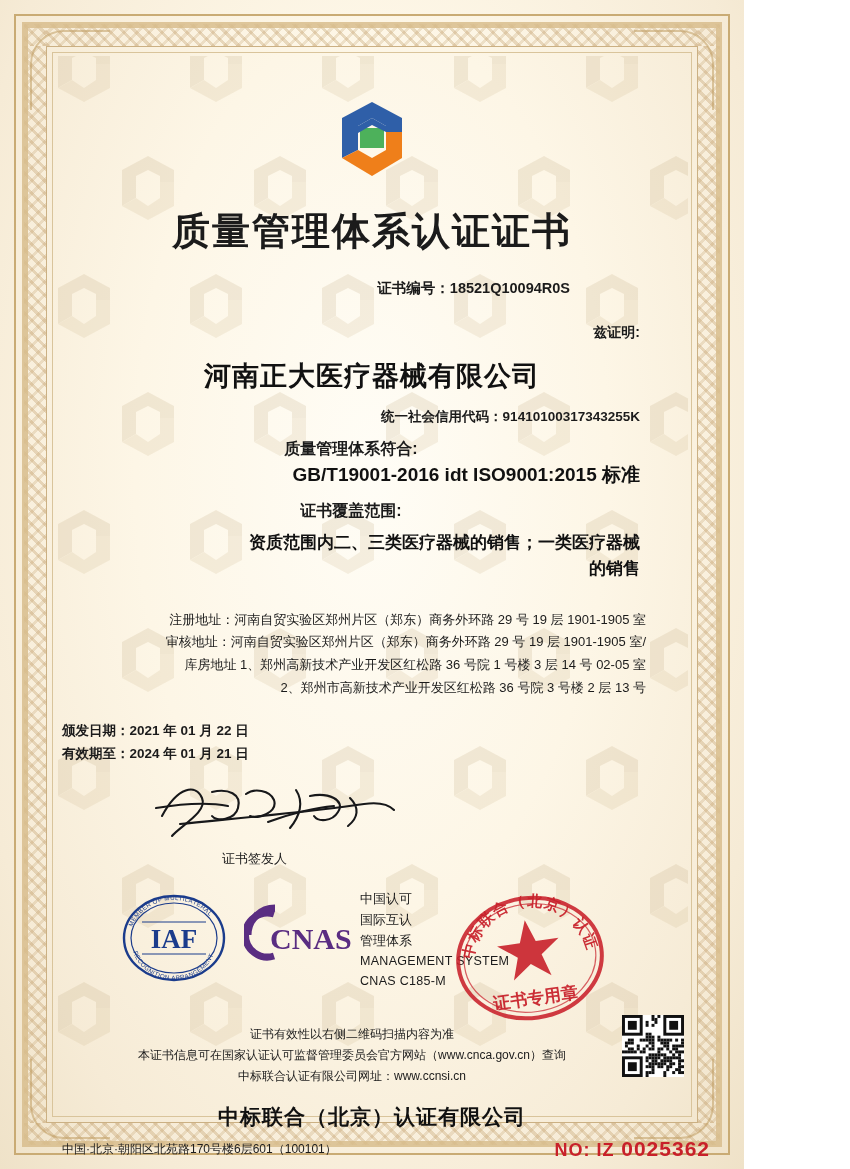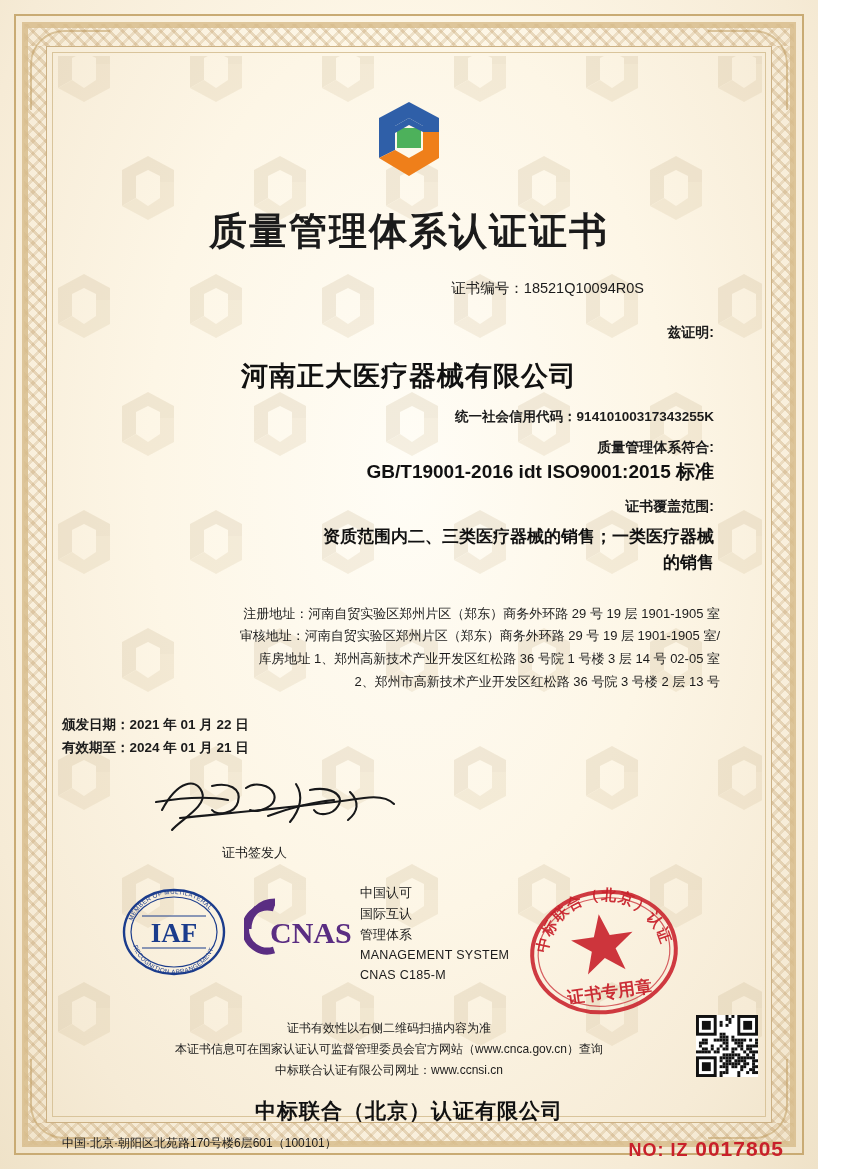--- a/index.html
+++ b/index.html
@@ -5,21 +5,21 @@
   html, body {
     margin: 0;
     padding: 0;
     background: #ffffff;
   }
   body {
     font-family: "Liberation Sans", sans-serif;
   }
   .certificate {
     position: relative;
-    width: 818px;
+    width: 744px;
     height: 1169px;
     overflow: hidden;
     background:
       radial-gradient(ellipse at 50% 40%, #fffdf6 0%, #fdf6e6 45%, #f6ebd6 80%, #efe2c8 100%);
   }
 
   
   .frame-outer {
     position: absolute;
     left: 14px; top: 14px; right: 14px; bottom: 14px;
@@ -104,21 +104,21 @@
     font-weight: bold;
     letter-spacing: 2px;
     color: #1b1b1b;
     margin-top: 22px;
     font-family: "DejaVu Sans", "Liberation Sans", sans-serif;
   }
 
   .cert-no {
     text-align: right;
     font-size: 14.5px;
-    font-weight: normal;
+    font-weight: bold;
     color: #1b1b1b;
     margin-top: 22px;
     padding-right: 112px;
   }
 
   .hereby {
     text-align: right;
     font-size: 14px;
     font-weight: bold;
     color: #1b1b1b;
@@ -138,22 +138,22 @@
   .credit-code {
     text-align: right;
     font-size: 13.5px;
     font-weight: bold;
     color: #1b1b1b;
     margin-top: 14px;
     padding-right: 42px;
   }
 
   .label-right {
-    text-align: right;
-    font-size: 14px;
+    text-align: center;
+    font-size: 16px;
     font-weight: bold;
     color: #1b1b1b;
     margin-top: 13px;
     padding-right: 42px;
   }
 
   .standard {
     text-align: right;
     font-size: 19px;
     font-weight: bold;
@@ -799,15 +799,15 @@
         <rect x="42" y="0" width="21" height="21" fill="#111"></rect>
         <rect x="45" y="3" width="15" height="15" fill="#fff"></rect>
         <rect x="48" y="6" width="9" height="9" fill="#111"></rect>
         <rect x="0" y="42" width="21" height="21" fill="#111"></rect>
         <rect x="3" y="45" width="15" height="15" fill="#fff"></rect>
         <rect x="6" y="48" width="9" height="9" fill="#111"></rect>
   </svg></div>
 
   <div class="serial">
     <span class="prefix">NO: IZ</span>
-    <span>0017805</span>
+    <span>0025362</span>
   </div>
 </div>
 
 </body></html>

